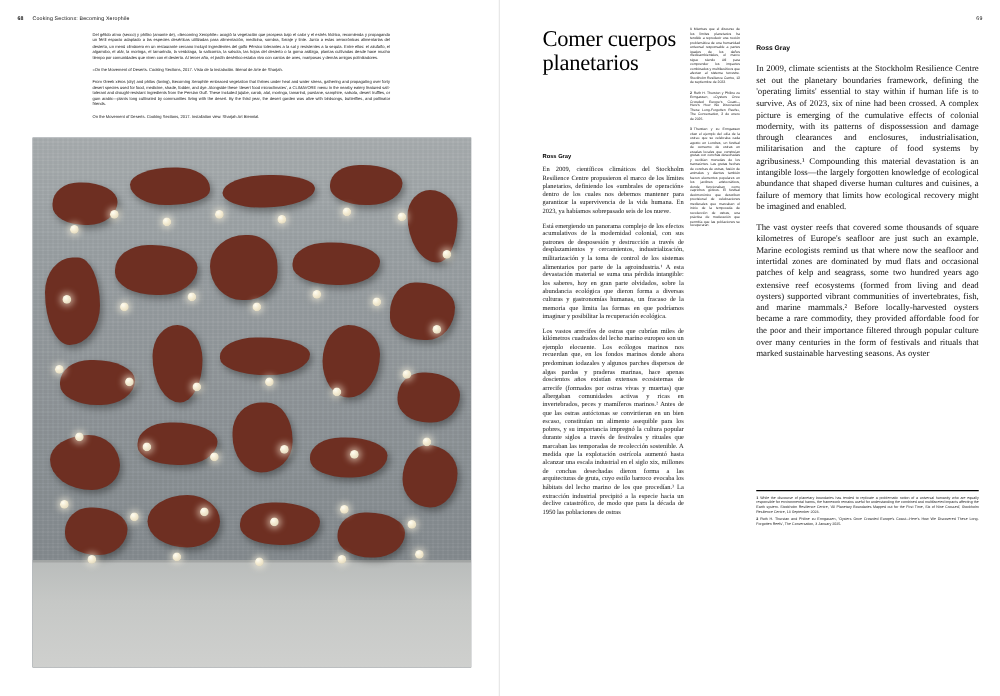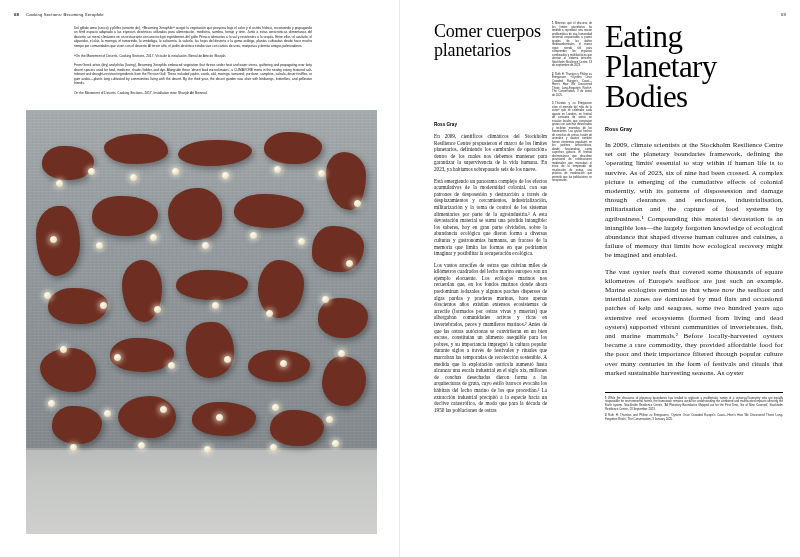--- a/index.html
+++ b/index.html
@@ -347,21 +347,20 @@
       </div>
       <div class="note">
         <span class="n">2</span><span>Ruth H. Thurston y Philine zu Ermgassen, «Oysters Once Crowded Europe's Coast—Here's How We Discovered These Long-Forgotten Reefs», The Conversation, 3 de enero de 2025.</span>
       </div>
       <div class="note">
         <span class="n">3</span><span>Thurstan y zu Ermgassen citan el ejemplo del «día de la ostra» que se celebraba cada agosto en Londres, un festival de consumo de ostras en escalas locales que construían grutas con conchas desechadas y recibían monedas de los transeúntes. Las grutas hechas de conchas de ostras, fusión de animales y diantes también fueron elementos populares en los jardines aristocráticos, donde funcionaban como caprichos góticos. El festival decimonónico que describen provisional de celebraciones medievales que marcaban el inicio de la temporada de recolección de ostras, una práctica de moderación que permitía que las poblaciones se recuperaran.</span>
       </div>
     </div>
 
     <div class="en-col">
-      <h1 class="en-title">Eating Planetary Bodies</h1>
       <div class="en-author">Ross Gray</div>
       <div class="en-body">
         <p>In 2009, climate scientists at the Stockholm Resilience Centre set out the planetary boundaries framework, defining the 'operating limits' essential to stay within if human life is to survive. As of 2023, six of nine had been crossed. A complex picture is emerging of the cumulative effects of colonial modernity, with its patterns of dispossession and damage through clearances and enclosures, industrialisation, militarisation and the capture of food systems by agribusiness.¹ Compounding this material devastation is an intangible loss—the largely forgotten knowledge of ecological abundance that shaped diverse human cultures and cuisines, a failure of memory that limits how ecological recovery might be imagined and enabled.</p>
         <p>The vast oyster reefs that covered some thousands of square kilometres of Europe's seafloor are just such an example. Marine ecologists remind us that where now the seafloor and intertidal zones are dominated by mud flats and occasional patches of kelp and seagrass, some two hundred years ago extensive reef ecosystems (formed from living and dead oysters) supported vibrant communities of invertebrates, fish, and marine mammals.² Before locally-harvested oysters became a rare commodity, they provided affordable food for the poor and their importance filtered through popular culture over many centuries in the form of festivals and rituals that marked sustainable harvesting seasons. As oyster</p>
       </div>
     </div>
 
     <div class="footnotes">
       <div class="fn">
         <span class="n">1</span><span>While the discourse of planetary boundaries has tended to replicate a problematic notion of a universal humanity who are equally responsible for environmental harms, the framework remains useful for understanding the combined and multifaceted impacts affecting the Earth system. Stockholm Resilience Centre, 'All Planetary Boundaries Mapped out for the First Time, Six of Nine Crossed', Stockholm Resilience Centre, 13 September 2023.</span>

